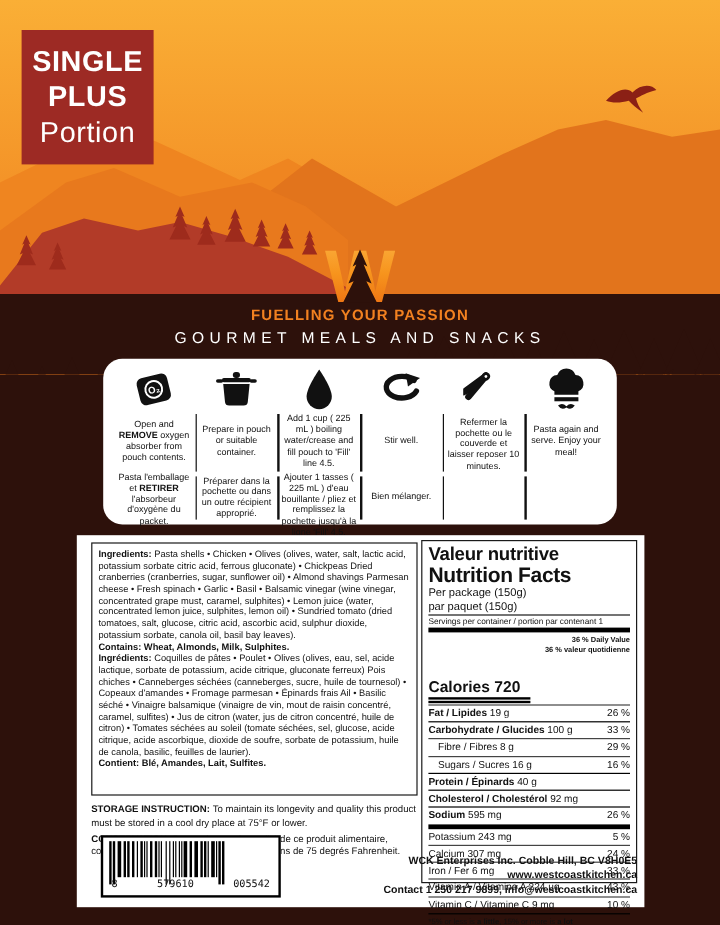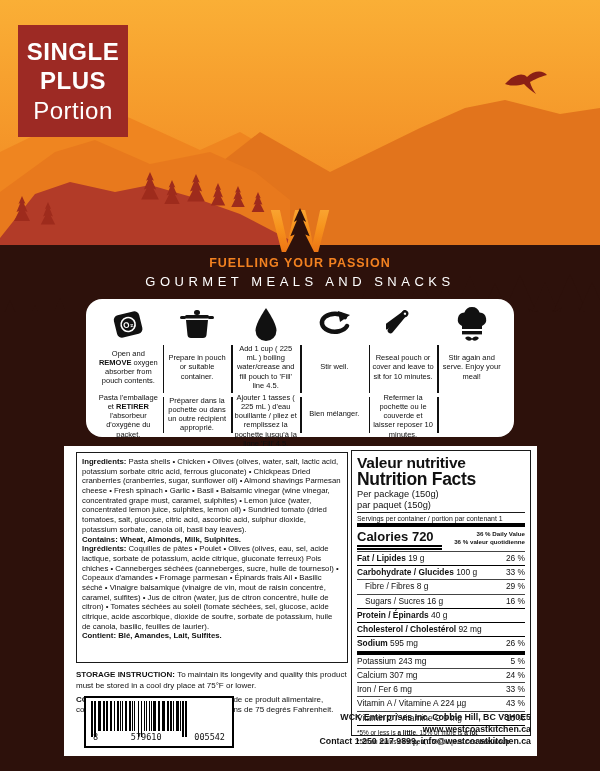--- a/index.html
+++ b/index.html
@@ -50,21 +50,21 @@
 
   
   #nutbox{left:287px;top:4px;width:180px;height:286px;border:1.5px solid #1a1a1a;
           box-sizing:border-box;padding:3px 5px 2px;}
   #nf-title{font-size:17.5px;font-weight:bold;line-height:1.0;letter-spacing:-.3px;}
   #nf-title2{font-size:15.5px;font-weight:bold;line-height:1.1;letter-spacing:-.2px;}
   .serv{font-size:9.3px;line-height:1.18;}
   #servings{font-size:6.9px;border-top:1px solid #1a1a1a;margin-top:2px;padding:1.5px 0 1px;}
   #calbar{height:4px;background:#000;}
   #calrow{display:flex;justify-content:space-between;align-items:flex-start;padding:2px 0 1px;}
-  #calleft{font-size:13px;font-weight:bold;border-bottom:5px double #000;padding:0 8px 1px 0;}
+  #calleft{font-size:13px;font-weight:bold;border-bottom:5px double #000;padding:0 8px 1px 0;margin-top:36px;}
   #calright{font-size:6.2px;font-weight:bold;text-align:right;line-height:1.3;padding-top:1px;}
   .nrow{display:flex;justify-content:space-between;font-size:8.4px;line-height:1.15;padding:1.8px 0;}
   .nrow.c{align-items:center;}
   .nrow .lft{text-align:left;}
   .nrow.ind .lft{padding-left:8px;}
   .sep-h{border-top:1px solid #444;}
   .sep-m{border-top:1.5px solid #000;}
   .sep-t{border-top:4px solid #000;}
   #footnotes{border-top:1.5px solid #000;font-size:6.4px;line-height:1.45;padding-top:2px;}
 </style>
@@ -212,37 +212,34 @@
         <div class="icon">
           <svg width="34" height="36" viewBox="0 0 34 36">
             <g transform="rotate(40 17 10)">
               <rect x="14" y="4" width="5.5" height="28" rx="2.7" fill="#111"></rect>
               <rect x="14" y="4" width="5.5" height="28" rx="2.7" fill="#111" transform="rotate(14 17 7)"></rect>
               <circle cx="17" cy="7" r="3.4" fill="#111"></circle>
               <circle cx="17" cy="7" r="1.2" fill="#fff"></circle>
             </g>
           </svg>
         </div>
-        <div class="en">
-          <div><span>Reseal pouch or cover and leave to sit for 10 minutes.</span></div>
-        </div>
         <div class="fr">
           <div><span>Refermer la pochette ou le couverde et laisser reposer 10 minutes.</span></div>
         </div>
       </div>
       <div class="step">
         <div class="icon">
           <svg width="36" height="38" viewBox="0 0 36 38">
             <path d="M18,2 a8,8 0 0 1 7.6,5.6 A7,7 0 0 1 28,21 L28,24 L8,24 L8,21 A7,7 0 0 1 10.4,7.6 A8,8 0 0 1 18,2 Z" fill="#111"></path>
             <rect x="8" y="26" width="20" height="3.4" fill="#111"></rect>
             <path d="M18,33.5 q-3.5,-3.5 -7,-0.5 q3,4.5 7,1.5 q4,3 7,-1.5 q-3.5,-3 -7,0.5 Z" fill="#111"></path>
           </svg>
         </div>
         <div class="en">
-          <div><span>Stir again and serve. Enjoy your meal!</span></div>
+          <div><span>Pasta again and serve. Enjoy your meal!</span></div>
         </div>
       </div>
       <div class="vdiv" style="left: 76.6667px; top: 46px; height: 48px;"></div>
       <div class="vdiv" style="left: 76.6667px; top: 98px; height: 36px;"></div>
       <div class="vdiv" style="left: 145.333px; top: 46px; height: 48px;"></div>
       <div class="vdiv" style="left: 145.333px; top: 98px; height: 36px;"></div>
       <div class="vdiv" style="left: 214px; top: 46px; height: 48px;"></div>
       <div class="vdiv" style="left: 214px; top: 98px; height: 36px;"></div>
       <div class="vdiv" style="left: 282.667px; top: 46px; height: 48px;"></div>
       <div class="vdiv" style="left: 282.667px; top: 98px; height: 36px;"></div>

